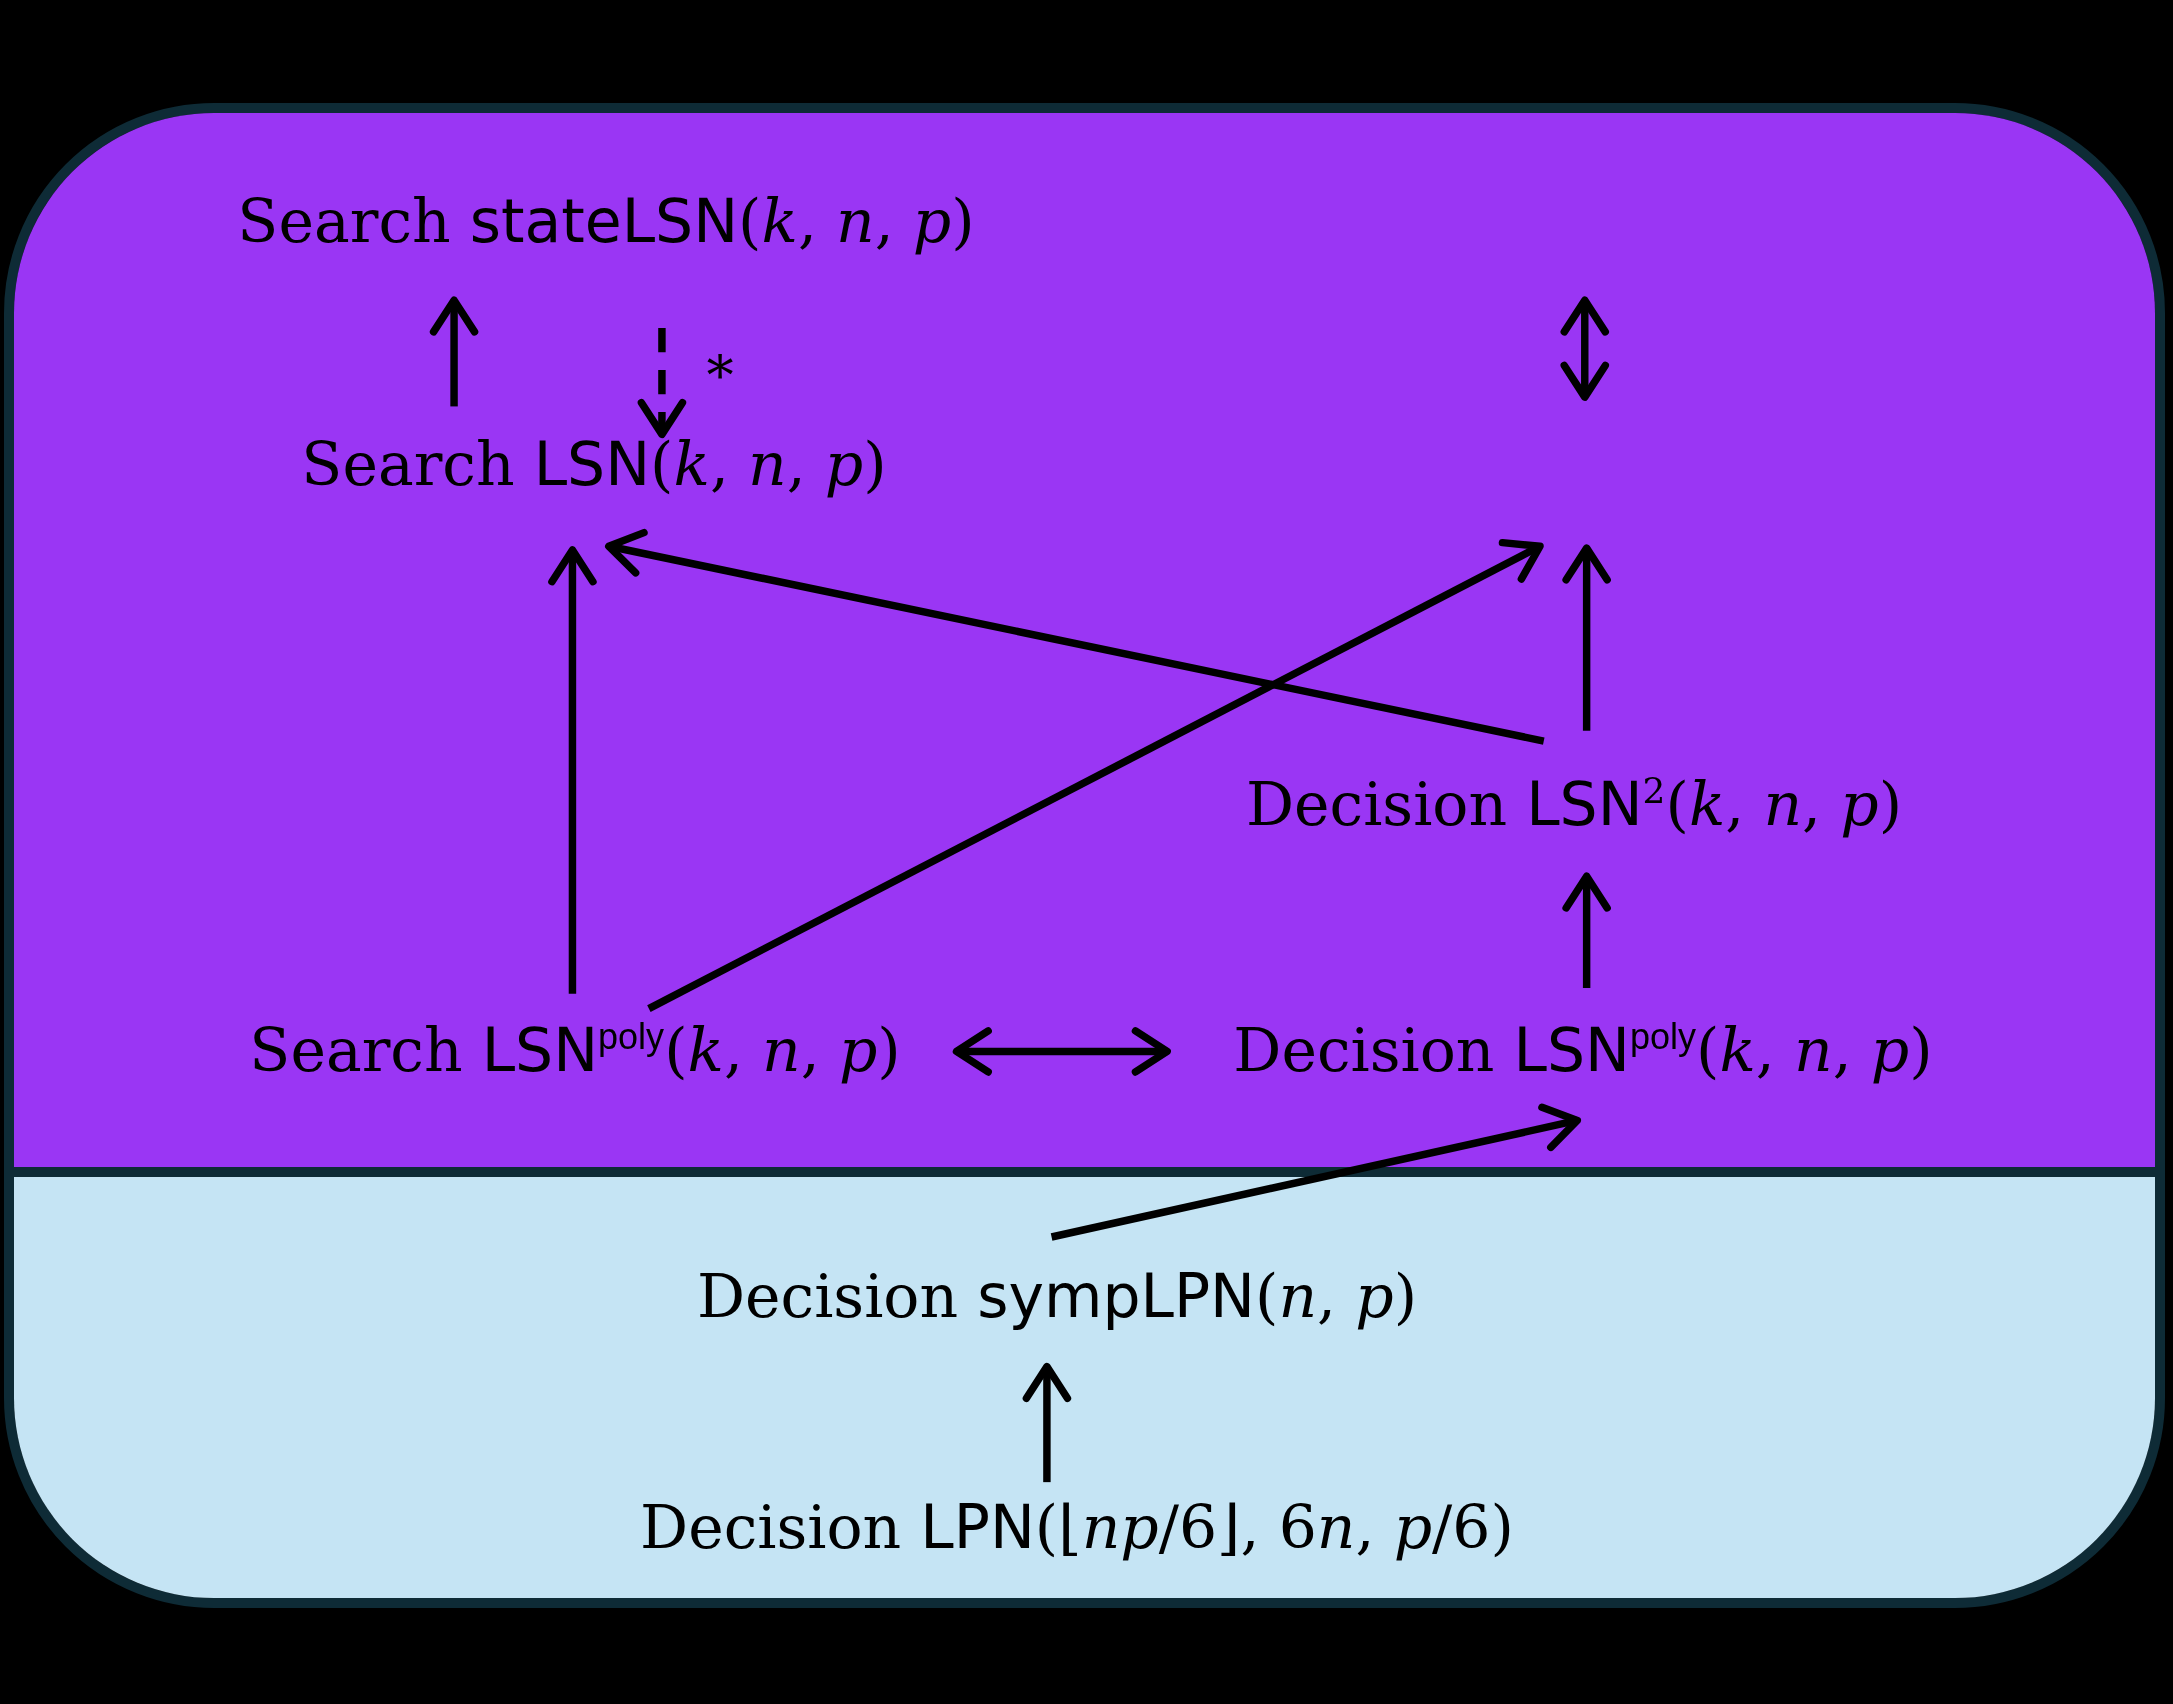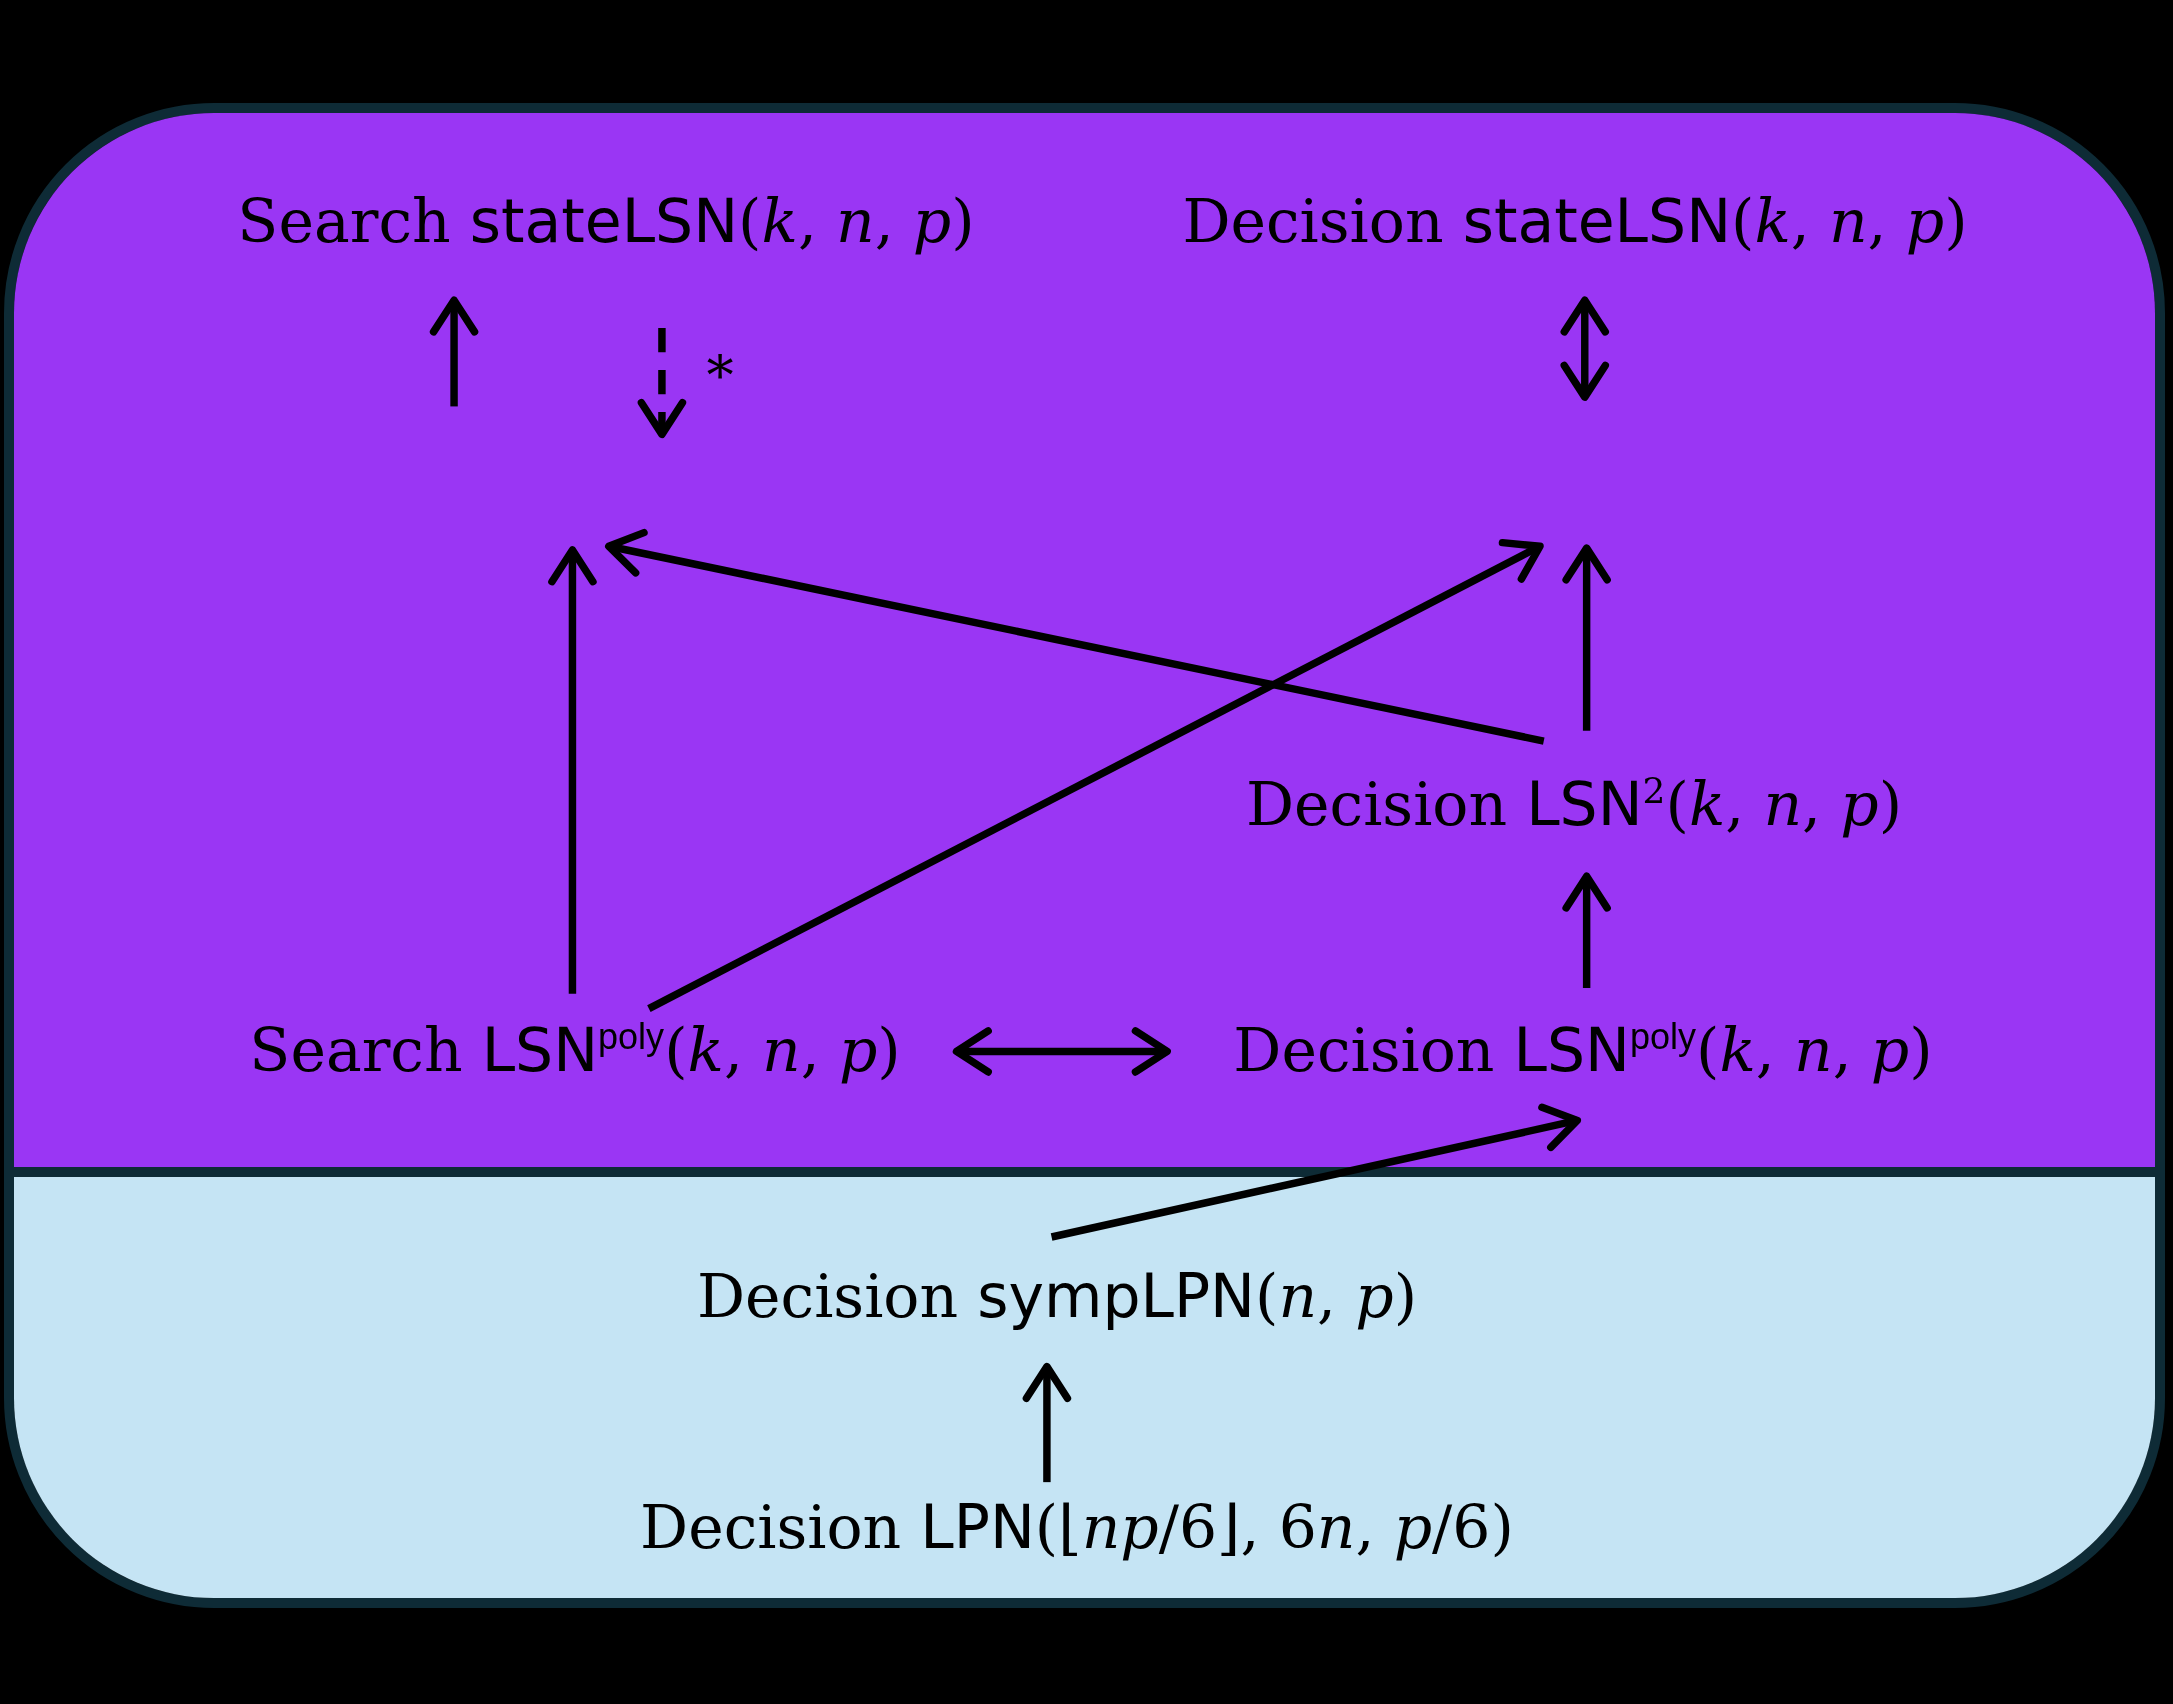--- a/index.html
+++ b/index.html
@@ -61,21 +61,21 @@
     <path class="edge" d="M1656 795 L653 586" marker-end="url(#ah)"></path>
     <path class="edge" d="M1702 784 L1702 588" marker-end="url(#ah)"></path>
     <path class="edge" d="M1702 1060 L1702 940" marker-end="url(#ah)"></path>
     <path class="edge" d="M1026 1128 L1252 1128" marker-start="url(#ah)" marker-end="url(#ah)"></path>
     <path class="edge" d="M1128 1327 L1692 1202" marker-end="url(#ah)"></path>
     <path class="edge" d="M1123 1590 L1123 1466" marker-end="url(#ah)"></path>
   </svg>
 
   <div class="layer">
     <div class="node" style="left:606px;top:221px"><span class="p-rm">Search </span><span class="p-sf">stateLSN</span><span class="p-rm">(</span><span class="p-it">k</span><span class="p-rm">, </span><span class="p-it">n</span><span class="p-rm">, </span><span class="p-it">p</span><span class="p-rm">)</span></div>
-    <div class="node" style="left:1575px;top:221px"><span class="p-rm">Decision </span><span class="p-sf">stateLSN</span><span class="p-rm">(</span><span class="p-it">k</span><span class="p-rm">, </span><span class="p-it">n</span><span class="p-rm">, </span><span class="p-it">p</span><span class="p-rm">)</span></div>
+    <div class="node" style="left:594px;top:464px"><span class="p-rm">Search </span><span class="p-sf">LSN</span><span class="p-rm">(</span><span class="p-it">k</span><span class="p-rm">, </span><span class="p-it">n</span><span class="p-rm">, </span><span class="p-it">p</span><span class="p-rm">)</span></div>
     <div class="node" style="left:1574px;top:804px"><span class="p-rm">Decision </span><span class="p-sf">LSN</span><span class="p-sup-rm">2</span><span class="p-rm">(</span><span class="p-it">k</span><span class="p-rm">, </span><span class="p-it">n</span><span class="p-rm">, </span><span class="p-it">p</span><span class="p-rm">)</span></div>
     <div class="node" style="left:575px;top:1050px"><span class="p-rm">Search </span><span class="p-sf">LSN</span><span class="p-sup-sf">poly</span><span class="p-rm">(</span><span class="p-it">k</span><span class="p-rm">, </span><span class="p-it">n</span><span class="p-rm">, </span><span class="p-it">p</span><span class="p-rm">)</span></div>
     <div class="node" style="left:1057px;top:1296px"><span class="p-rm">Decision </span><span class="p-sf">sympLPN</span><span class="p-rm">(</span><span class="p-it">n</span><span class="p-rm">, </span><span class="p-it">p</span><span class="p-rm">)</span></div>
     <div class="node" style="left:1583px;top:1050px"><span class="p-rm">Decision </span><span class="p-sf">LSN</span><span class="p-sup-sf">poly</span><span class="p-rm">(</span><span class="p-it">k</span><span class="p-rm">, </span><span class="p-it">n</span><span class="p-rm">, </span><span class="p-it">p</span><span class="p-rm">)</span></div>
     <div class="node" style="left:1077px;top:1527px"><span class="p-rm">Decision </span><span class="p-sf">LPN</span><span class="p-rm">(⌊</span><span class="p-it">np</span><span class="p-rm">/6⌋, 6</span><span class="p-it">n</span><span class="p-rm">, </span><span class="p-it">p</span><span class="p-rm">/6)</span></div>
 
     <div class="edge-label" style="left:720px;top:365px">∗</div>
   </div>
 
 </div>

